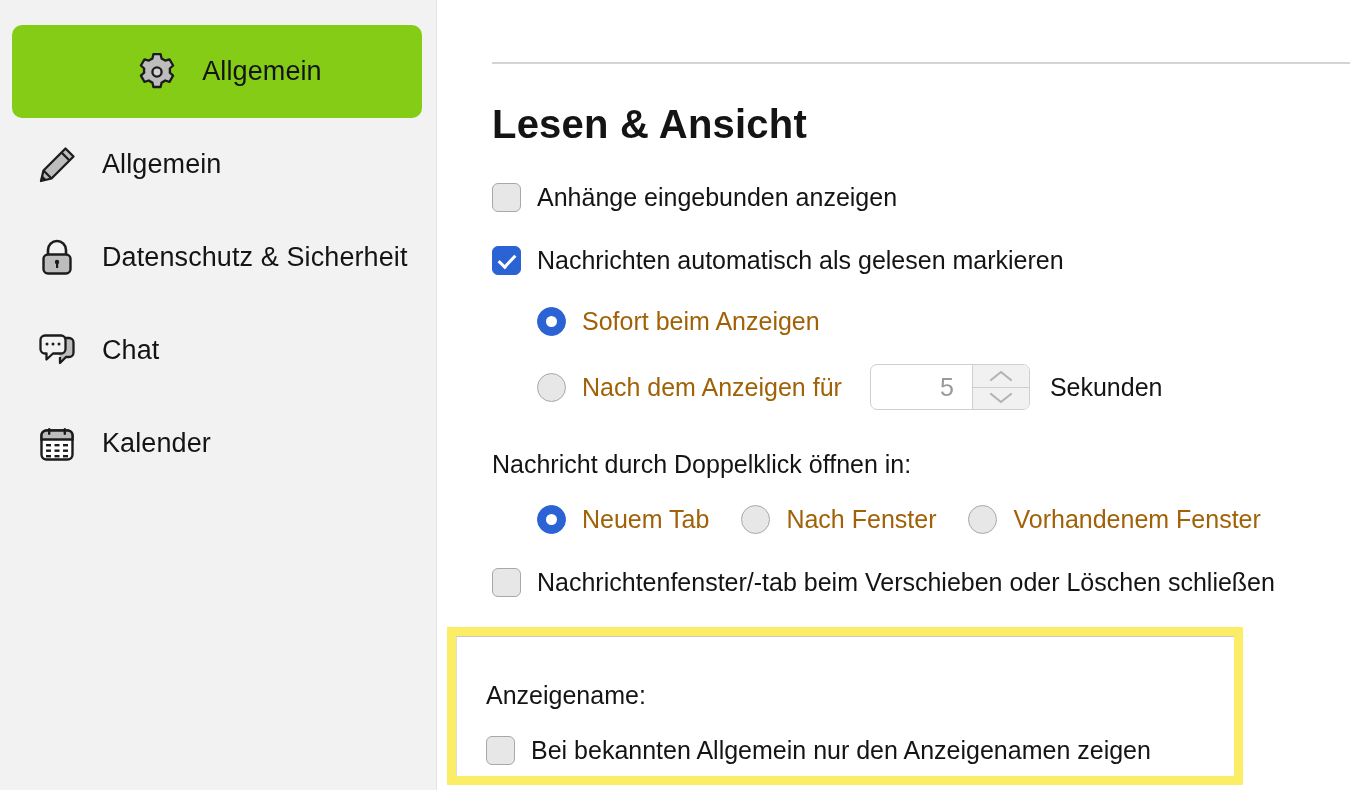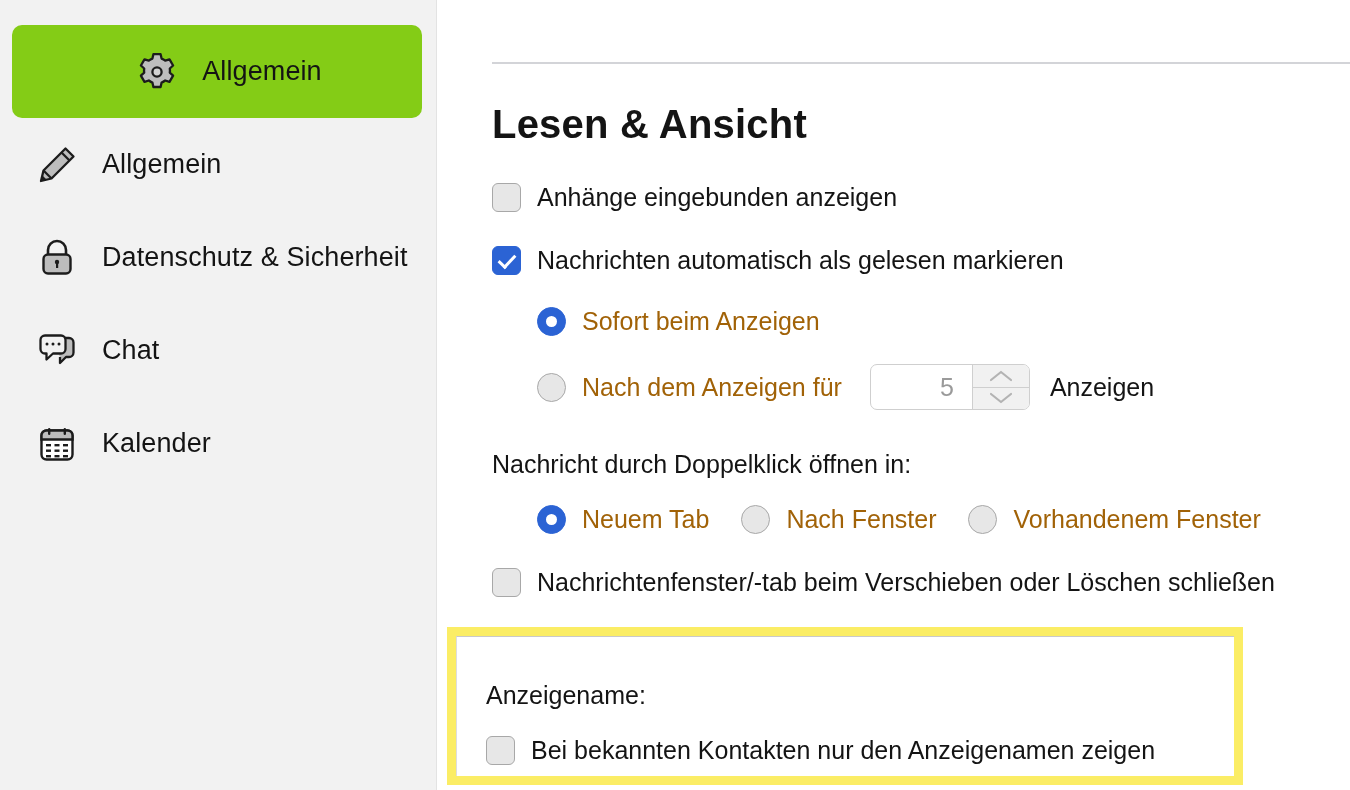--- a/index.html
+++ b/index.html
@@ -342,21 +342,21 @@
               </svg>
           </span>
           <span class="spin-btn down">
             <svg width="26" height="14" viewBox="0 0 26 14">
                 <path d="M3 3l10 8 10-8" fill="none" stroke="#b3b3b3" stroke-width="2.2" stroke-linecap="round" stroke-linejoin="round"></path>
               </svg>
           </span>
         </span>
       </span>
 
-      <span class="plain-text" style="margin-left:20px;">Anzeigen</span>
+      <span class="plain-text" style="margin-left:20px;">Sekunden</span>
     </div>
 
     <div class="plain-text" style="margin-top:40px;">Nachricht durch Doppelklick öffnen in:</div>
 
     <div class="row" style="margin-top:26px; margin-left:45px;">
       <span class="rb selected"></span>
       <span class="rb-label">Neuem Tab</span>
 
       <span class="rb" style="margin-left:32px;"></span>
       <span class="rb-label">Nach Fenster</span>
@@ -368,19 +368,19 @@
     <div class="row" style="margin-top:34px;">
       <span class="cb"></span>
       <span class="cb-label">Nachrichtenfenster/-tab beim Verschieben oder Löschen schließen</span>
     </div>
 
     <div class="highlight-wrap">
       <div class="highlight-inner">
         <div class="anzeige-label">Anzeigename:</div>
         <div class="row">
           <span class="cb"></span>
-          <span class="cb-label">Bei bekannten Kontakten nur den Anzeigenamen zeigen</span>
+          <span class="cb-label">Bei bekannten Allgemein nur den Anzeigenamen zeigen</span>
         </div>
       </div>
     </div>
 
   </section>
 </div>
 
 </body></html>

